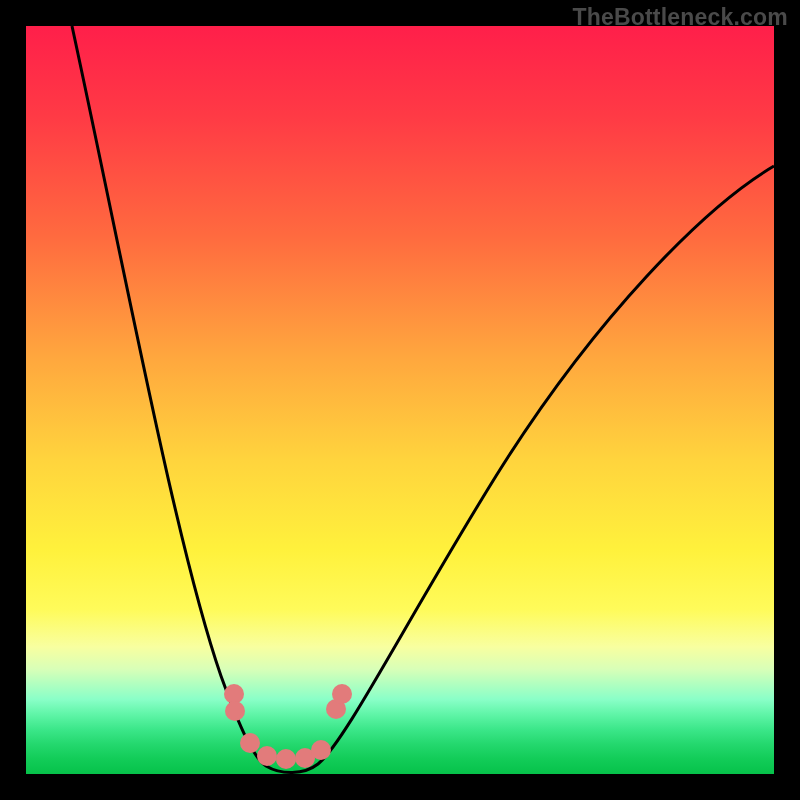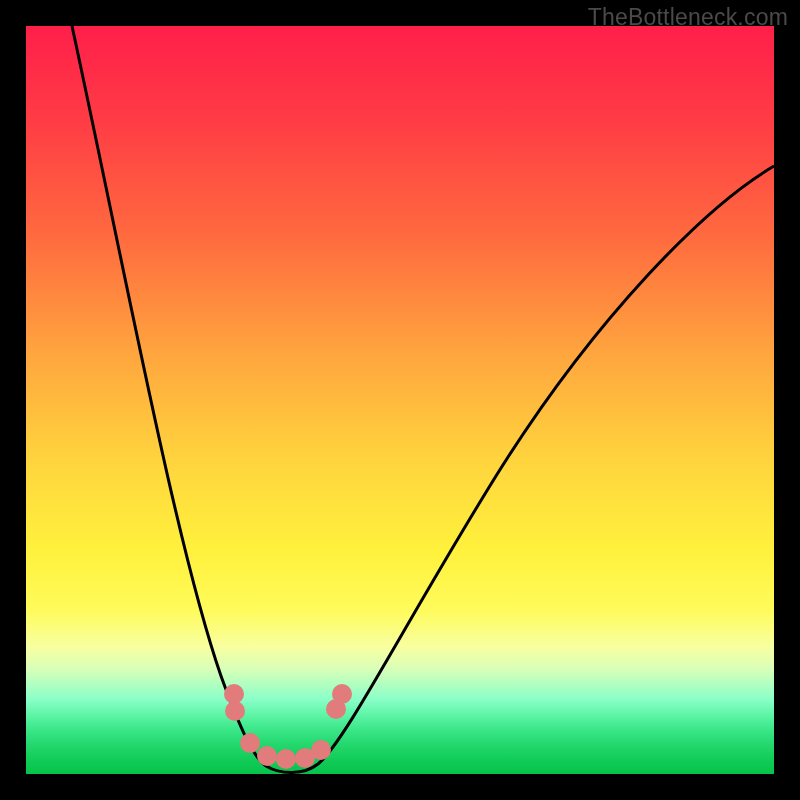--- a/index.html
+++ b/index.html
@@ -34,21 +34,21 @@
       #24d86e 96%,
       #12cc58 98%,
       #06c24a 100%);
   }
   .watermark {
     position: absolute;
     top: 4px;
     right: 12px;
     color: #4a4a4a;
     font-size: 23px;
-    font-weight: 400;
+    font-weight: 700;
     letter-spacing: 0.2px;
     user-select: none;
   }
   svg.curve {
     position: absolute;
     left: 0;
     top: 0;
     width: 748px;
     height: 748px;
     overflow: visible;

